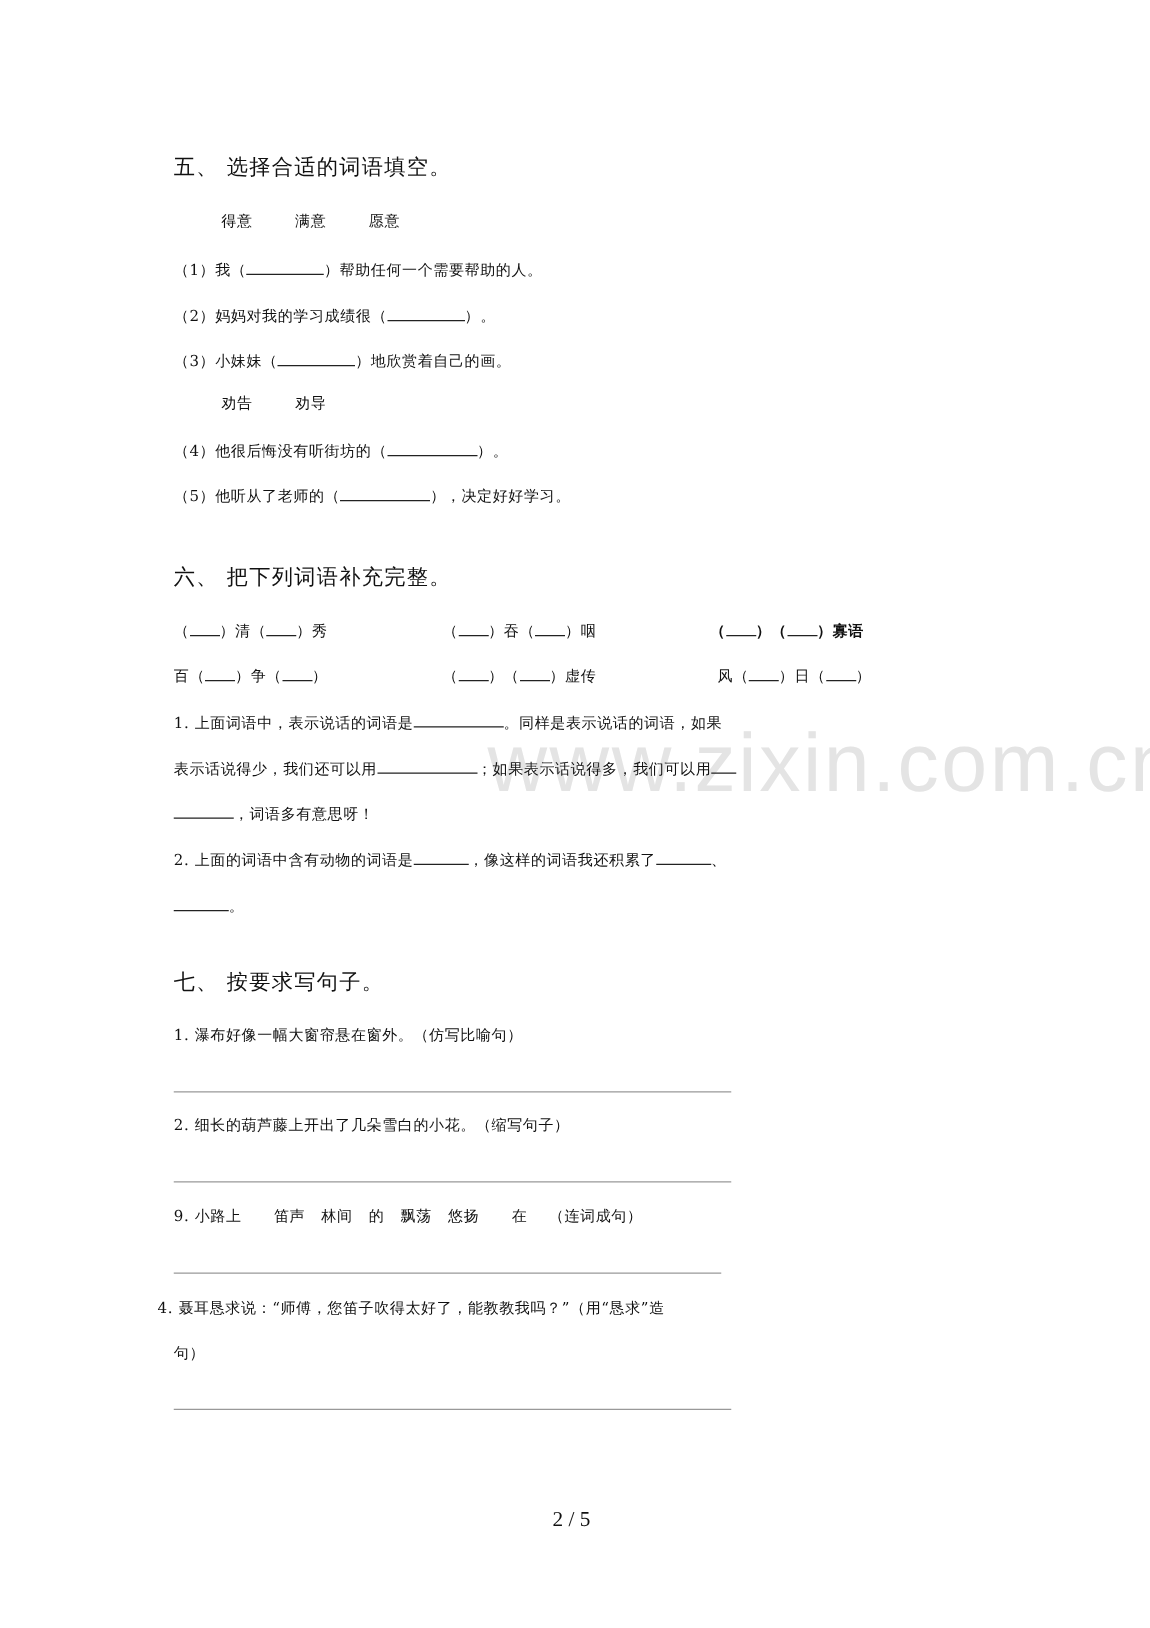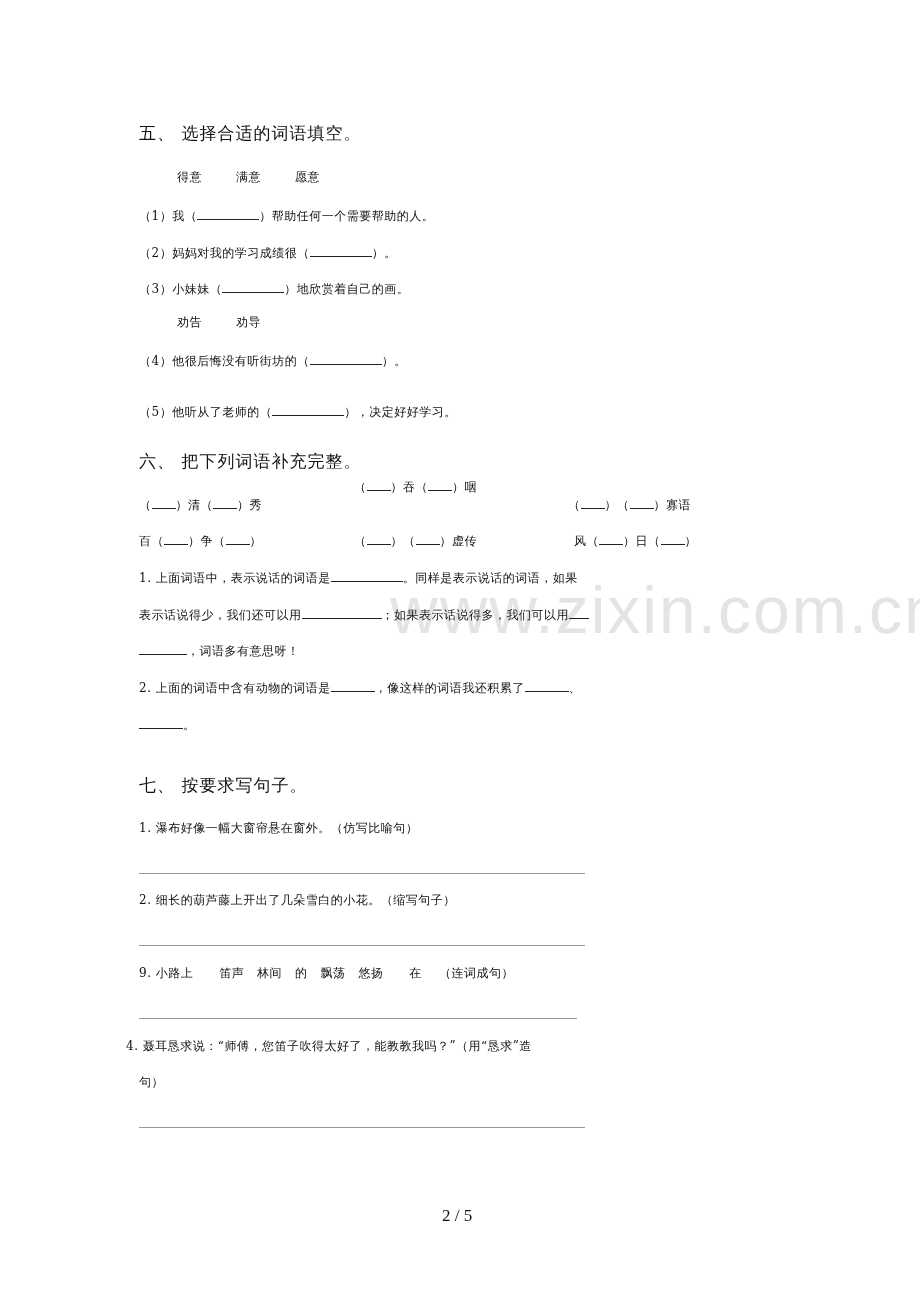--- a/index.html
+++ b/index.html
@@ -45,33 +45,33 @@
     </div>
 
     <div class="abs t" style="left:177px; top:314px;">
       <span>劝告</span><span class="gap1"></span><span>劝导</span>
     </div>
 
     <div class="abs t" style="left:139px; top:350px;">
       <span>（4）他很后悔没有听街坊的（</span><span class="blank" style="width:72px;"></span><span>）。</span>
     </div>
 
-    <div class="abs t" style="left:139px; top:386px;margin-top:15px;">
+    <div class="abs t" style="left:139px; top:386px;">
       <span>（5）他听从了老师的（</span><span class="blank" style="width:72px;"></span><span>），决定好好学习。</span>
     </div>
 
     <div class="abs h" style="left:139px; top:450px;">六、  把下列词语补充完整。</div>
 
     <div class="abs t" style="left:139px; top:494px;">
       <span>（</span><span class="blank" style="width:24px;"></span><span>）清（</span><span class="blank" style="width:24px;"></span><span>）秀</span>
     </div>
-    <div class="abs t" style="left:354px; top:476px;">
+    <div class="abs t" style="left:354px; top:494px;">
       <span>（</span><span class="blank" style="width:24px;"></span><span>）吞（</span><span class="blank" style="width:24px;"></span><span>）咽</span>
     </div>
-    <div class="abs t" style="left:568px; top:494px;">
+    <div class="abs t" style="left:568px; top:494px;font-weight:bold;">
       <span>（</span><span class="blank" style="width:24px;"></span><span>）（</span><span class="blank" style="width:24px;"></span><span>）寡语</span>
     </div>
 
     <div class="abs t" style="left:139px; top:530px;">
       <span>百（</span><span class="blank" style="width:24px;"></span><span>）争（</span><span class="blank" style="width:24px;"></span><span>）</span>
     </div>
     <div class="abs t" style="left:354px; top:530px;">
       <span>（</span><span class="blank" style="width:24px;"></span><span>）（</span><span class="blank" style="width:24px;"></span><span>）虚传</span>
     </div>
     <div class="abs t" style="left:574px; top:530px;">

